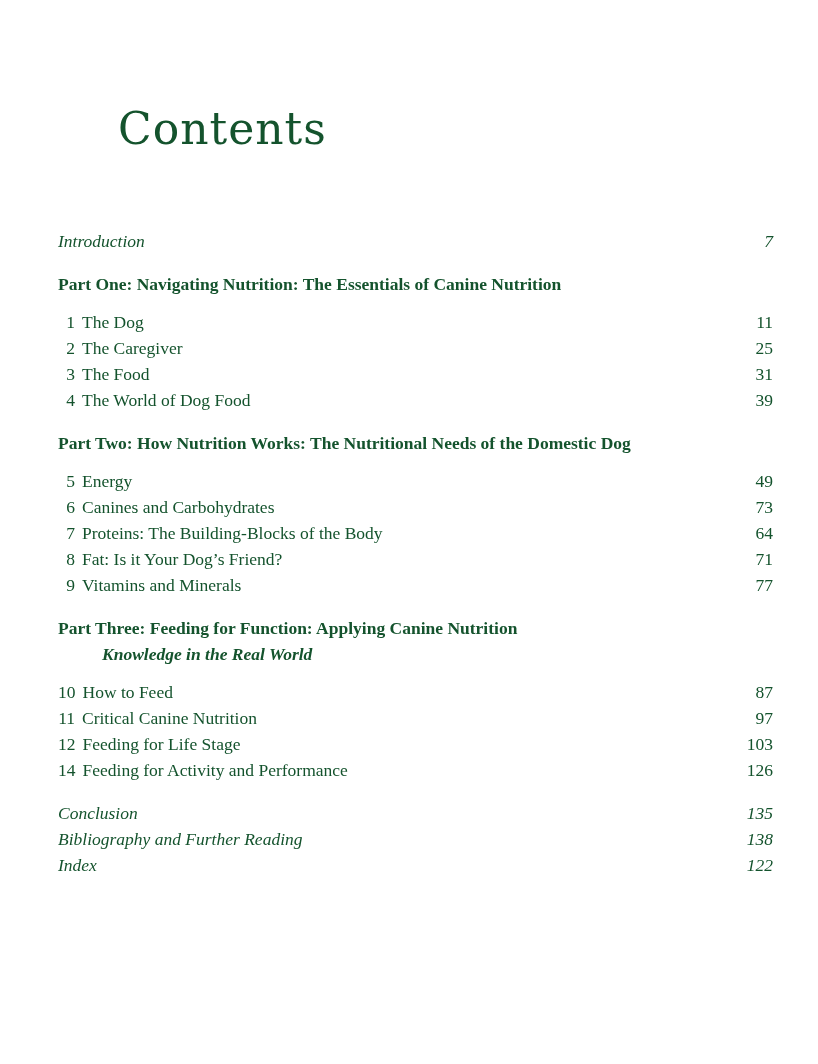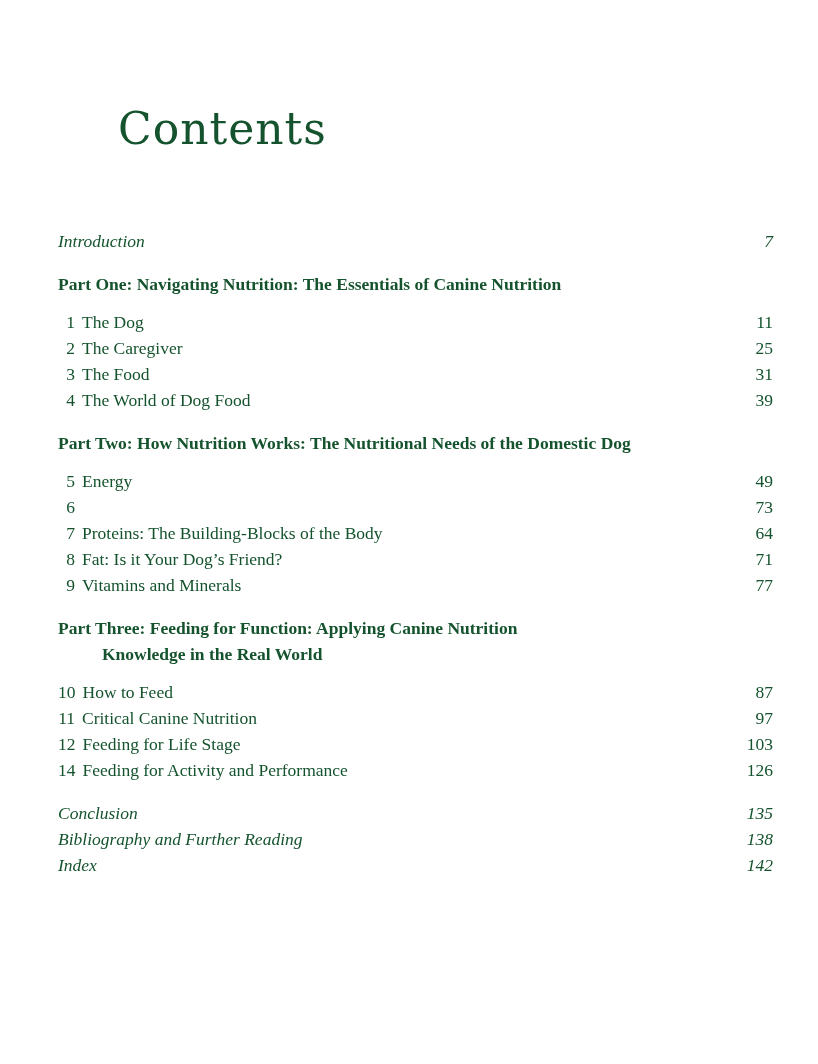--- a/index.html
+++ b/index.html
@@ -44,20 +44,21 @@
   .fm-row, .bm-row {
     font-style: italic;
   }
   .part-heading {
     font-weight: bold;
     line-height: 26px;
     margin: 17px 0 12px 0;
   }
   .part-heading .heading-line2 {
     padding-left: 44px;
+    font-style: italic;
   }
   .ch-num {
     flex: 0 0 17px;
     text-align: right;
     margin-right: 7px;
   }
   .back-matter {
     margin-top: 17px;
   }
 </style>
@@ -105,20 +106,21 @@
       <div class="part-heading">
         <div>Part Two: How Nutrition Works: The Nutritional Needs of the Domestic Dog</div>
       </div>
       <div class="row">
         <span class="ch-num">5</span>
         <span>Energy</span>
         <span class="pagenum">49</span>
       </div>
       <div class="row">
         <span class="ch-num">6</span>
+        <span>Canines and Carbohydrates</span>
         <span class="pagenum">73</span>
       </div>
       <div class="row">
         <span class="ch-num">7</span>
         <span>Proteins: The Building-Blocks of the Body</span>
         <span class="pagenum">64</span>
       </div>
       <div class="row">
         <span class="ch-num">8</span>
         <span>Fat: Is it Your Dog’s Friend?</span>
@@ -162,18 +164,18 @@
       <div class="row bm-row">
         <span>Conclusion</span>
         <span class="pagenum">135</span>
       </div>
       <div class="row bm-row">
         <span>Bibliography and Further Reading</span>
         <span class="pagenum">138</span>
       </div>
       <div class="row bm-row">
         <span>Index</span>
-        <span class="pagenum">142</span>
+        <span class="pagenum">122</span>
       </div>
     </div>
 
   </div>
 </div>
 
 </body></html>

